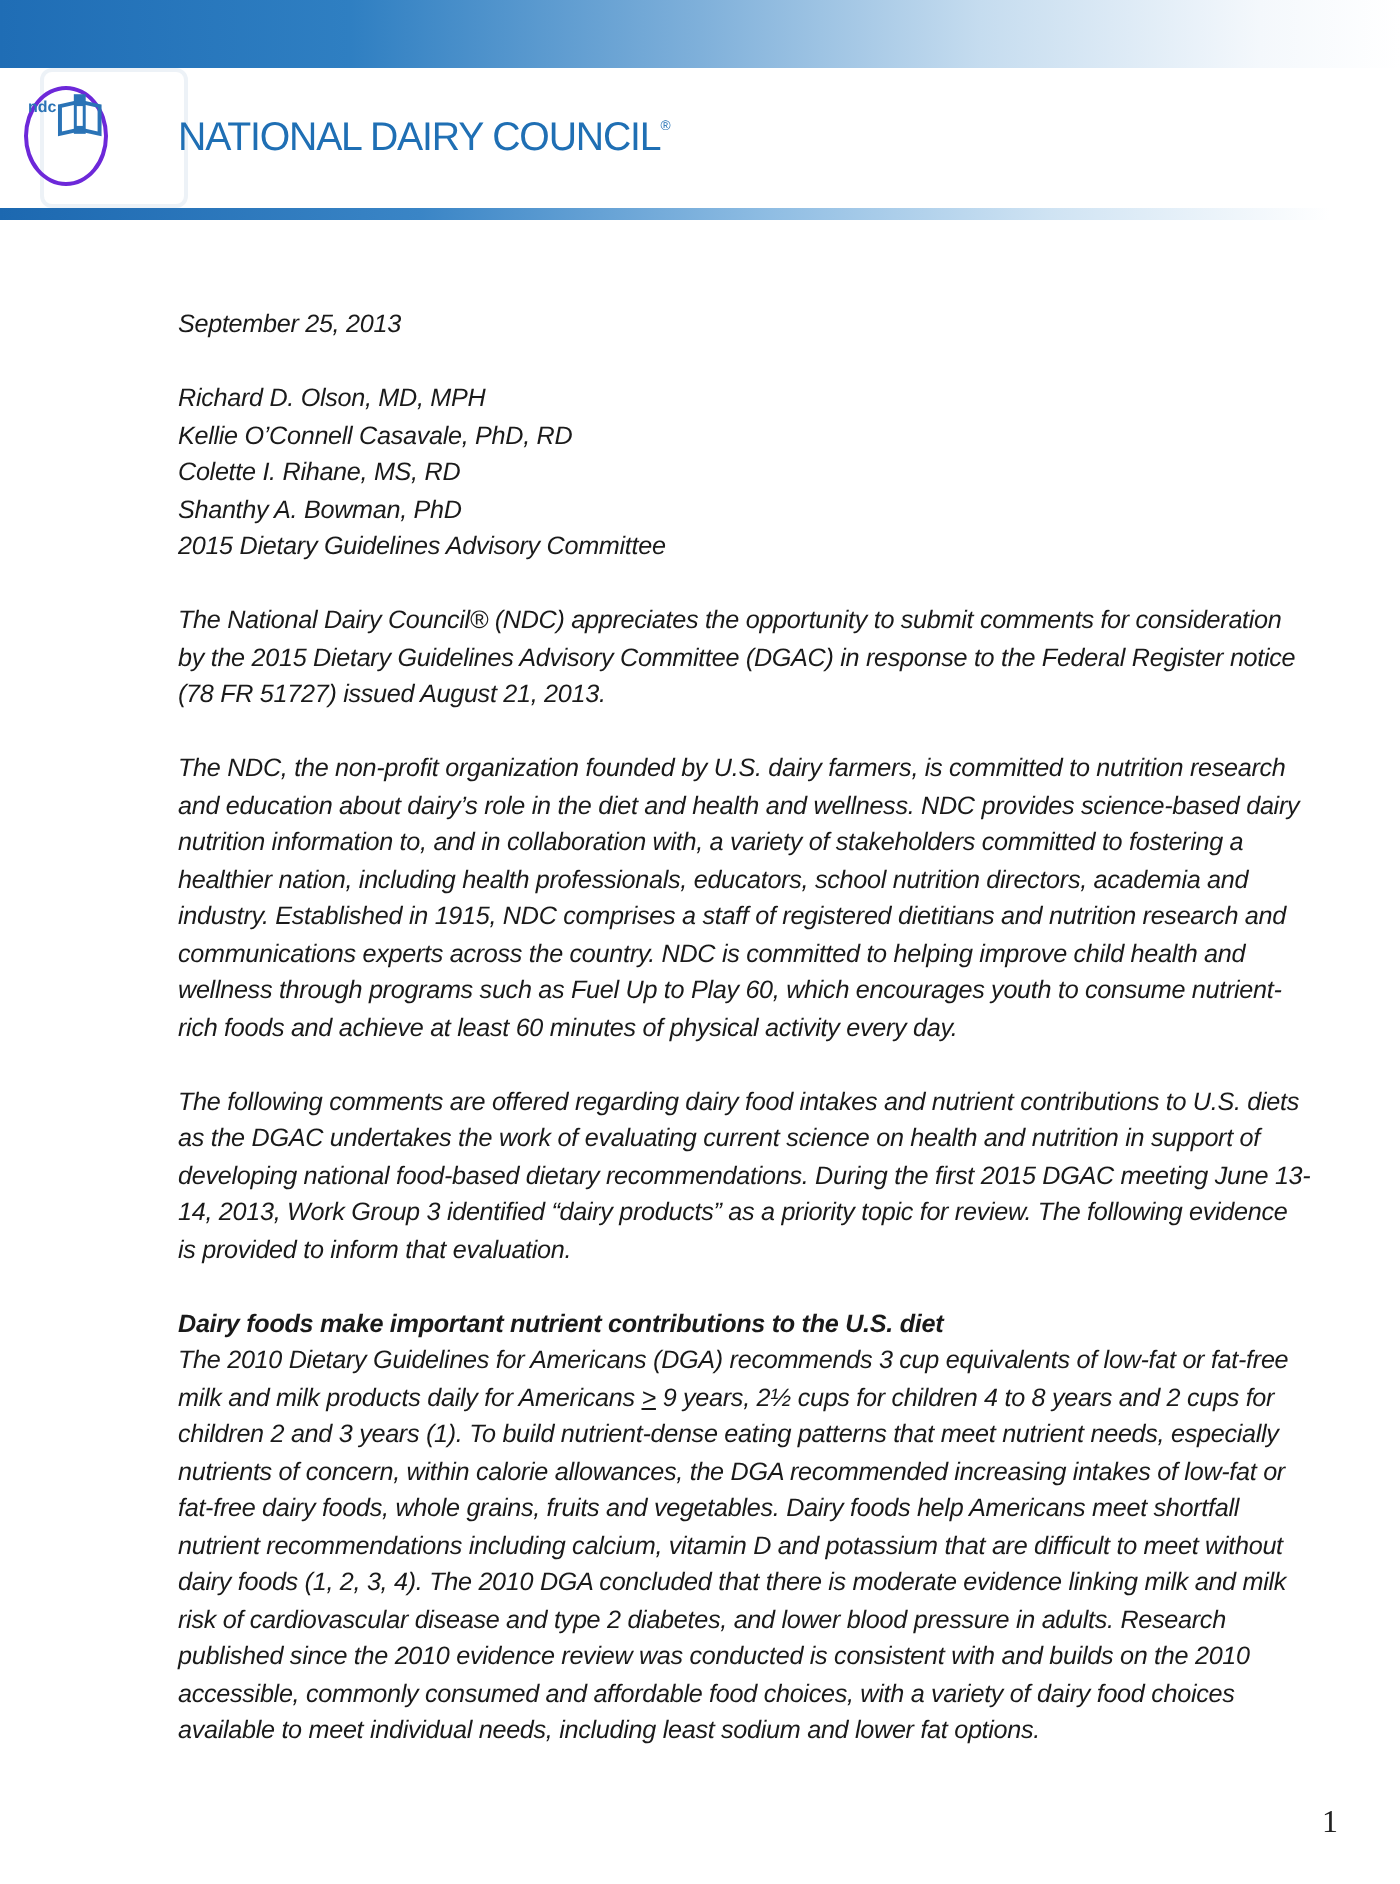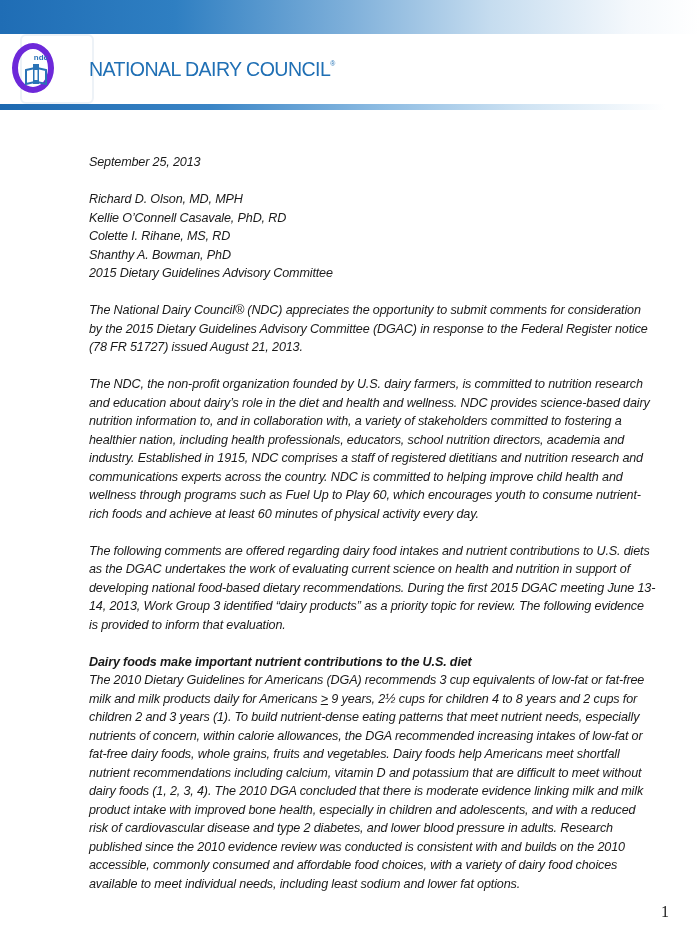--- a/index.html
+++ b/index.html
@@ -8,22 +8,22 @@
     position: absolute; left: 0; top: 0; width: 700px; height: 34px;
     background: linear-gradient(to right, #1f6db5 0%, #2f7fc2 25%, #7fb0da 50%, #c5dcef 70%, #f4f8fc 90%, #ffffff 100%);
   }
   .logo-row { position: absolute; left: 0; top: 34px; width: 700px; height: 70px; }
   .watermark {
     position: absolute; left: 20px; top: 0px; width: 70px; height: 66px;
     border: 2px solid #e6edf4; border-radius: 6px; opacity: 0.7;
   }
   .seal {
     position: absolute; left: 12px; top: 9px; width: 42px; height: 50px;
-    border: 6px solid #6d28d9; border-radius: 50%; box-sizing: border-box;
-    display: flex; flex-direction: column; align-items: flex-end; justify-content: flex-start;
+    border: 2px solid #6d28d9; border-radius: 50%; box-sizing: border-box;
+    display: flex; flex-direction: row; align-items: flex-start; justify-content: flex-start;
   }
   .seal-text {
     font-family: "Liberation Sans", sans-serif; font-size: 8px; font-weight: bold;
     color: #2a73b6; margin-top: 5px; line-height: 8px;
   }
   .seal-book { margin-top: 2px; }
   .brand-name {
     position: absolute; left: 89px; top: 24px;
     font-family: "Liberation Sans", sans-serif; font-size: 20px; letter-spacing: -0.6px;
     color: #1f6fb4; white-space: nowrap; transform: scaleX(0.98); transform-origin: left;
@@ -108,21 +108,20 @@
 
   <p>
     <span class="heading line">Dairy foods make important nutrient contributions to the U.S. diet</span>
     <span class="line">The 2010 Dietary Guidelines for Americans (DGA) recommends 3 cup equivalents of low-fat or fat-free</span>
     <span class="line"><span>milk and milk products daily for Americans </span><span class="ul">&gt;</span><span> 9 years, 2½ cups for children 4 to 8 years and 2 cups for</span></span>
     <span class="line">children 2 and 3 years (1). To build nutrient-dense eating patterns that meet nutrient needs, especially</span>
     <span class="line">nutrients of concern, within calorie allowances, the DGA recommended increasing intakes of low-fat or</span>
     <span class="line">fat-free dairy foods, whole grains, fruits and vegetables. Dairy foods help Americans meet shortfall</span>
     <span class="line">nutrient recommendations including calcium, vitamin D and potassium that are difficult to meet without</span>
     <span class="line">dairy foods (1, 2, 3, 4). The 2010 DGA concluded that there is moderate evidence linking milk and milk</span>
-    <span class="line">product intake with improved bone health, especially in children and adolescents, and with a reduced</span>
     <span class="line">risk of cardiovascular disease and type 2 diabetes, and lower blood pressure in adults. Research</span>
     <span class="line">published since the 2010 evidence review was conducted is consistent with and builds on the 2010</span>
     <span class="line">accessible, commonly consumed and affordable food choices, with a variety of dairy food choices</span>
     <span class="line">available to meet individual needs, including least sodium and lower fat options.</span>
   </p>
 </div>
 
 <div class="page-number">1</div>
 
 </body></html>

